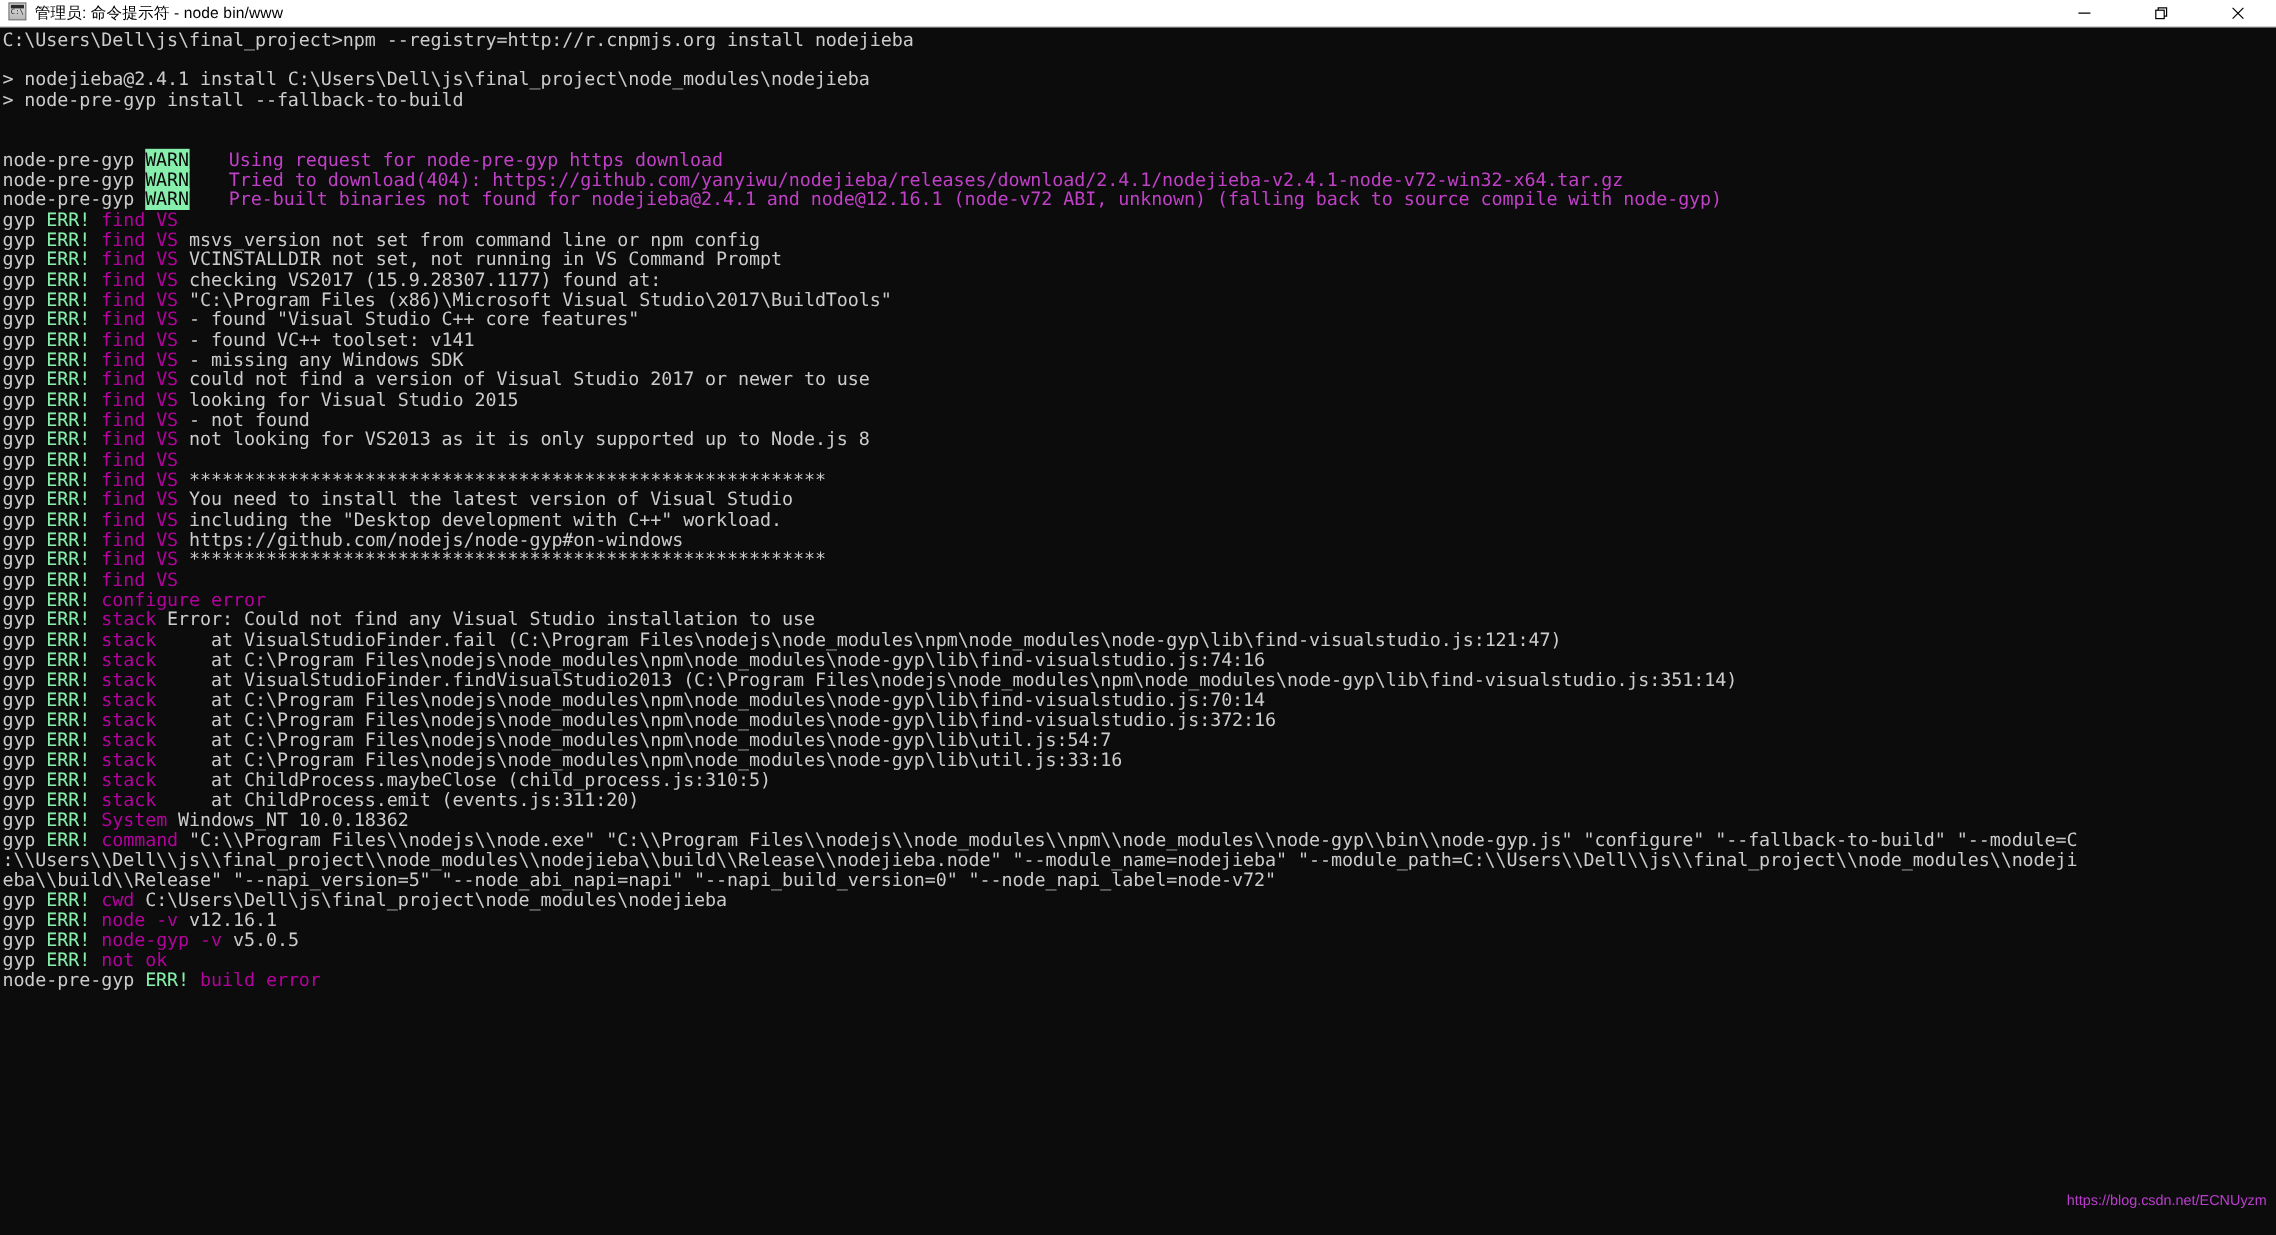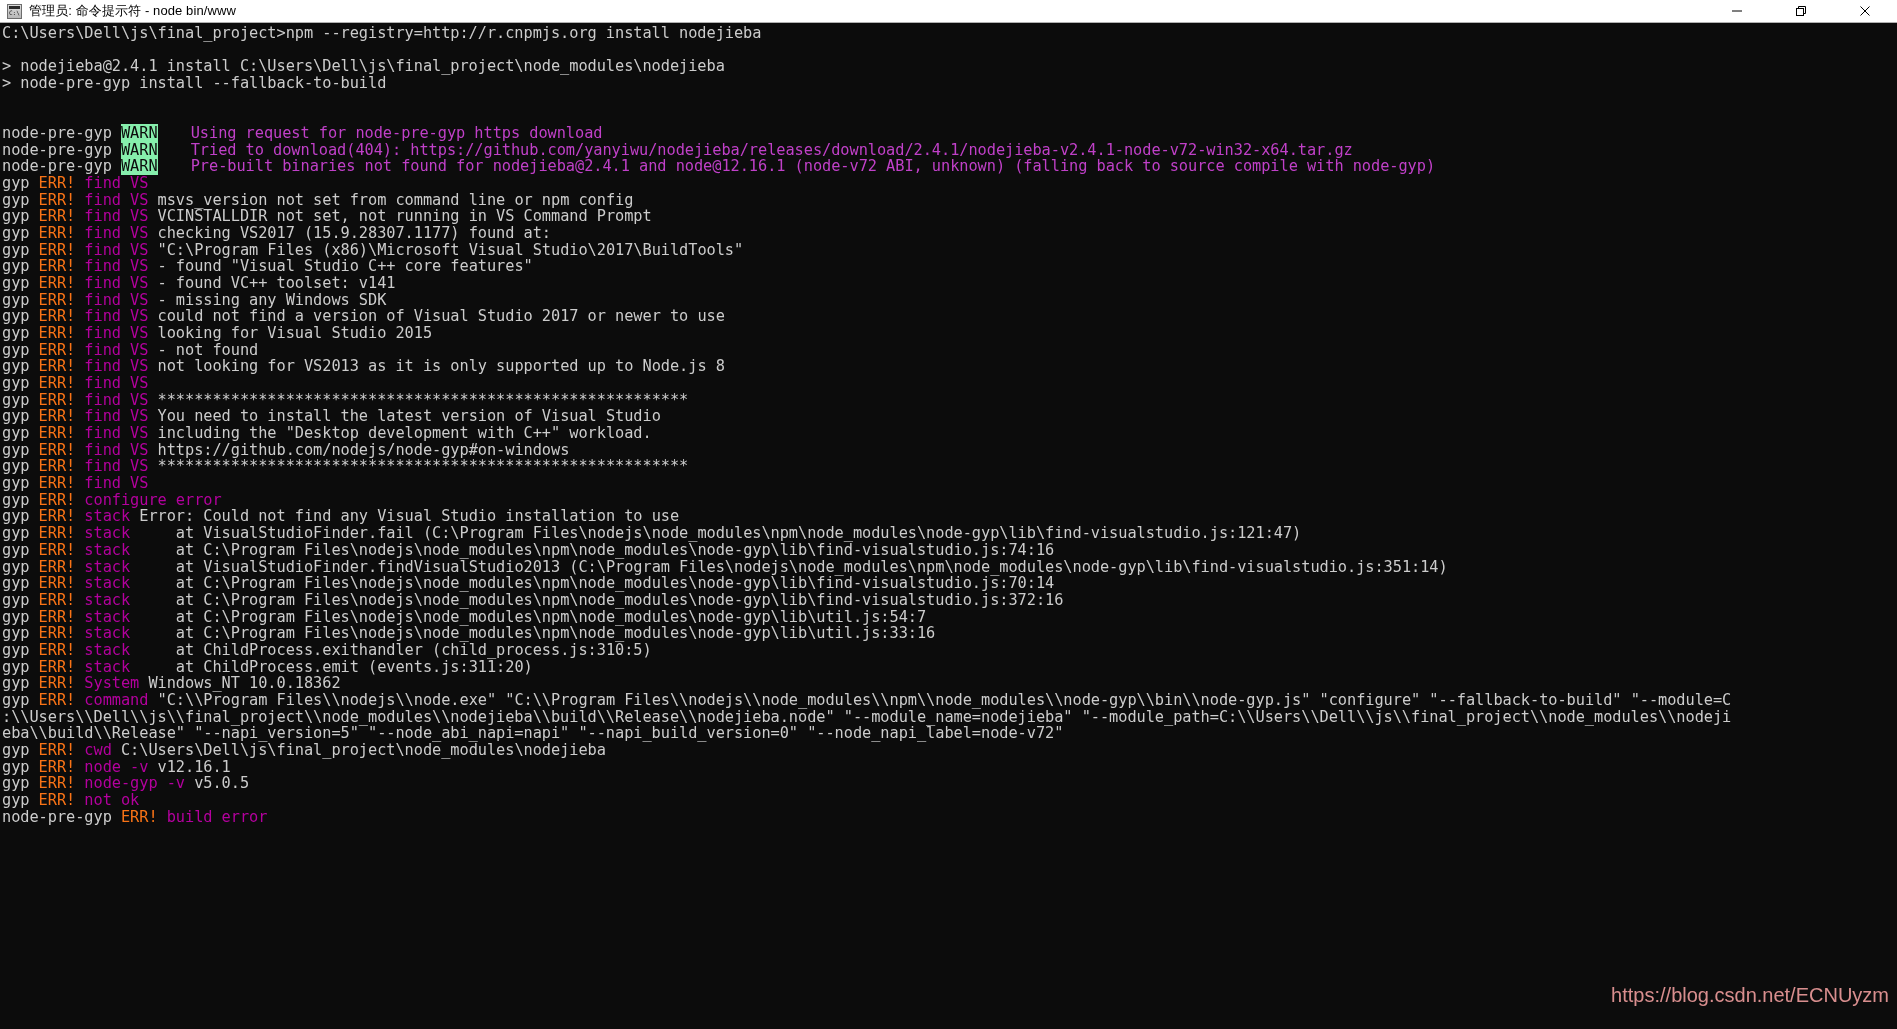--- a/index.html
+++ b/index.html
@@ -20,21 +20,21 @@
     height: 23px;
     background: #ffffff;
     border-bottom: 1px solid #b0b0b0;
     display: flex;
     align-items: center;
     position: relative;
     box-sizing: border-box;
   }
   #title-left {
     display: flex;
-    align-items: center;
+    align-items: flex-start;
     padding-left: 7px;
     gap: 7px;
   }
   .win-icon {
     width: 15px;
     height: 15px;
     background: linear-gradient(#dcdcdc, #b8b8b8);
     border: 1px solid #6d6d6d;
     box-sizing: border-box;
     position: relative;
@@ -93,34 +93,34 @@
   .line {
     font-family: "DejaVu Sans Mono", "Liberation Mono", monospace;
     font-size: 15.3px;
     line-height: 16.68px;
     height: 16.68px;
     white-space: pre;
     color: #cccccc;
     letter-spacing: -0.06px;
   }
   .w   { color: #cccccc; }   
-  .red { color: #f97316; }   
+  .red { color: #86efac; }   
   .mag { color: #b4009e; }   
   .mag2{ color: #c040c8; margin-left: 24px; }   
   .warn {
     background: #86efac;
     color: #0c0c0c;
   }
   #watermark {
     position: absolute;
     right: 8px;
     bottom: 22px;
-    color: #fca5a5;
+    color: #d946ef;
     font-family: "Liberation Sans", "DejaVu Sans", sans-serif;
-    font-size: 20px;
+    font-size: 12px;
     opacity: 0.85;
     pointer-events: none;
   }
 </style>
 </head>
 <body>
 
 <div id="titlebar">
   <div id="title-left">
     <span class="win-icon"></span>
@@ -179,21 +179,21 @@
       <div class="line"><span class="w">gyp </span><span class="red">ERR! </span><span class="mag">find VS</span></div>
       <div class="line"><span class="w">gyp </span><span class="red">ERR! </span><span class="mag">configure error</span></div>
       <div class="line"><span class="w">gyp </span><span class="red">ERR! </span><span class="mag">stack</span><span class="w"> Error: Could not find any Visual Studio installation to use</span></div>
       <div class="line"><span class="w">gyp </span><span class="red">ERR! </span><span class="mag">stack</span><span class="w">     at VisualStudioFinder.fail (C:\Program Files\nodejs\node_modules\npm\node_modules\node-gyp\lib\find-visualstudio.js:121:47)</span></div>
       <div class="line"><span class="w">gyp </span><span class="red">ERR! </span><span class="mag">stack</span><span class="w">     at C:\Program Files\nodejs\node_modules\npm\node_modules\node-gyp\lib\find-visualstudio.js:74:16</span></div>
       <div class="line"><span class="w">gyp </span><span class="red">ERR! </span><span class="mag">stack</span><span class="w">     at VisualStudioFinder.findVisualStudio2013 (C:\Program Files\nodejs\node_modules\npm\node_modules\node-gyp\lib\find-visualstudio.js:351:14)</span></div>
       <div class="line"><span class="w">gyp </span><span class="red">ERR! </span><span class="mag">stack</span><span class="w">     at C:\Program Files\nodejs\node_modules\npm\node_modules\node-gyp\lib\find-visualstudio.js:70:14</span></div>
       <div class="line"><span class="w">gyp </span><span class="red">ERR! </span><span class="mag">stack</span><span class="w">     at C:\Program Files\nodejs\node_modules\npm\node_modules\node-gyp\lib\find-visualstudio.js:372:16</span></div>
       <div class="line"><span class="w">gyp </span><span class="red">ERR! </span><span class="mag">stack</span><span class="w">     at C:\Program Files\nodejs\node_modules\npm\node_modules\node-gyp\lib\util.js:54:7</span></div>
       <div class="line"><span class="w">gyp </span><span class="red">ERR! </span><span class="mag">stack</span><span class="w">     at C:\Program Files\nodejs\node_modules\npm\node_modules\node-gyp\lib\util.js:33:16</span></div>
-      <div class="line"><span class="w">gyp </span><span class="red">ERR! </span><span class="mag">stack</span><span class="w">     at ChildProcess.exithandler (child_process.js:310:5)</span></div>
+      <div class="line"><span class="w">gyp </span><span class="red">ERR! </span><span class="mag">stack</span><span class="w">     at ChildProcess.maybeClose (child_process.js:310:5)</span></div>
       <div class="line"><span class="w">gyp </span><span class="red">ERR! </span><span class="mag">stack</span><span class="w">     at ChildProcess.emit (events.js:311:20)</span></div>
       <div class="line"><span class="w">gyp </span><span class="red">ERR! </span><span class="mag">System</span><span class="w"> Windows_NT 10.0.18362</span></div>
       <div class="line"><span class="w">gyp </span><span class="red">ERR! </span><span class="mag">command</span><span class="w"> "C:\\Program Files\\nodejs\\node.exe" "C:\\Program Files\\nodejs\\node_modules\\npm\\node_modules\\node-gyp\\bin\\node-gyp.js" "configure" "--fallback-to-build" "--module=C</span></div>
       <div class="line"><span class="w">:\\Users\\Dell\\js\\final_project\\node_modules\\nodejieba\\build\\Release\\nodejieba.node" "--module_name=nodejieba" "--module_path=C:\\Users\\Dell\\js\\final_project\\node_modules\\nodeji</span></div>
       <div class="line"><span class="w">eba\\build\\Release" "--napi_version=5" "--node_abi_napi=napi" "--napi_build_version=0" "--node_napi_label=node-v72"</span></div>
       <div class="line"><span class="w">gyp </span><span class="red">ERR! </span><span class="mag">cwd</span><span class="w"> C:\Users\Dell\js\final_project\node_modules\nodejieba</span></div>
       <div class="line"><span class="w">gyp </span><span class="red">ERR! </span><span class="mag">node -v</span><span class="w"> v12.16.1</span></div>
       <div class="line"><span class="w">gyp </span><span class="red">ERR! </span><span class="mag">node-gyp -v</span><span class="w"> v5.0.5</span></div>
       <div class="line"><span class="w">gyp </span><span class="red">ERR! </span><span class="mag">not ok</span></div>
       <div class="line"><span class="w">node-pre-gyp </span><span class="red">ERR! </span><span class="mag">build error</span></div>

